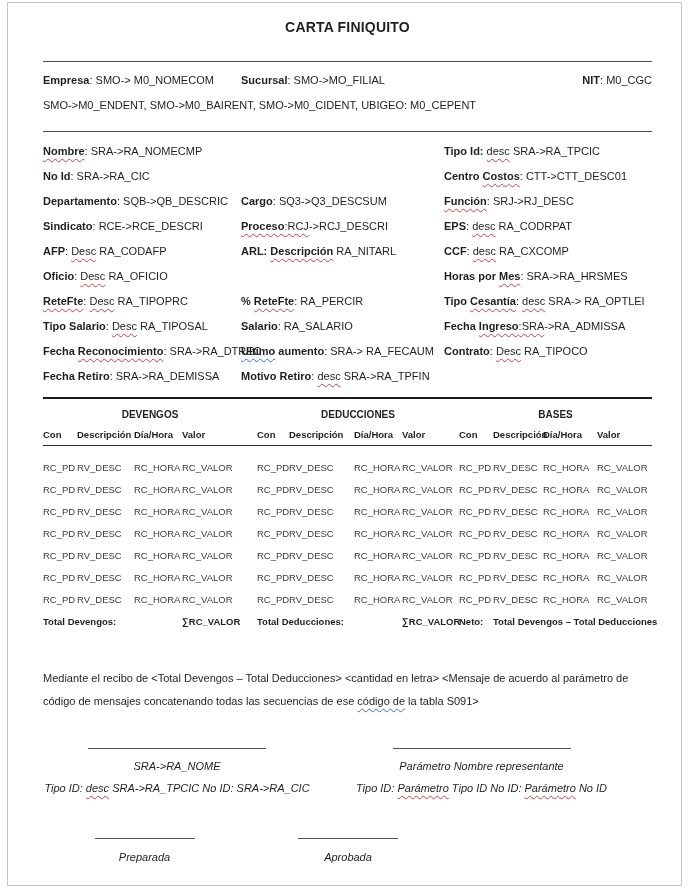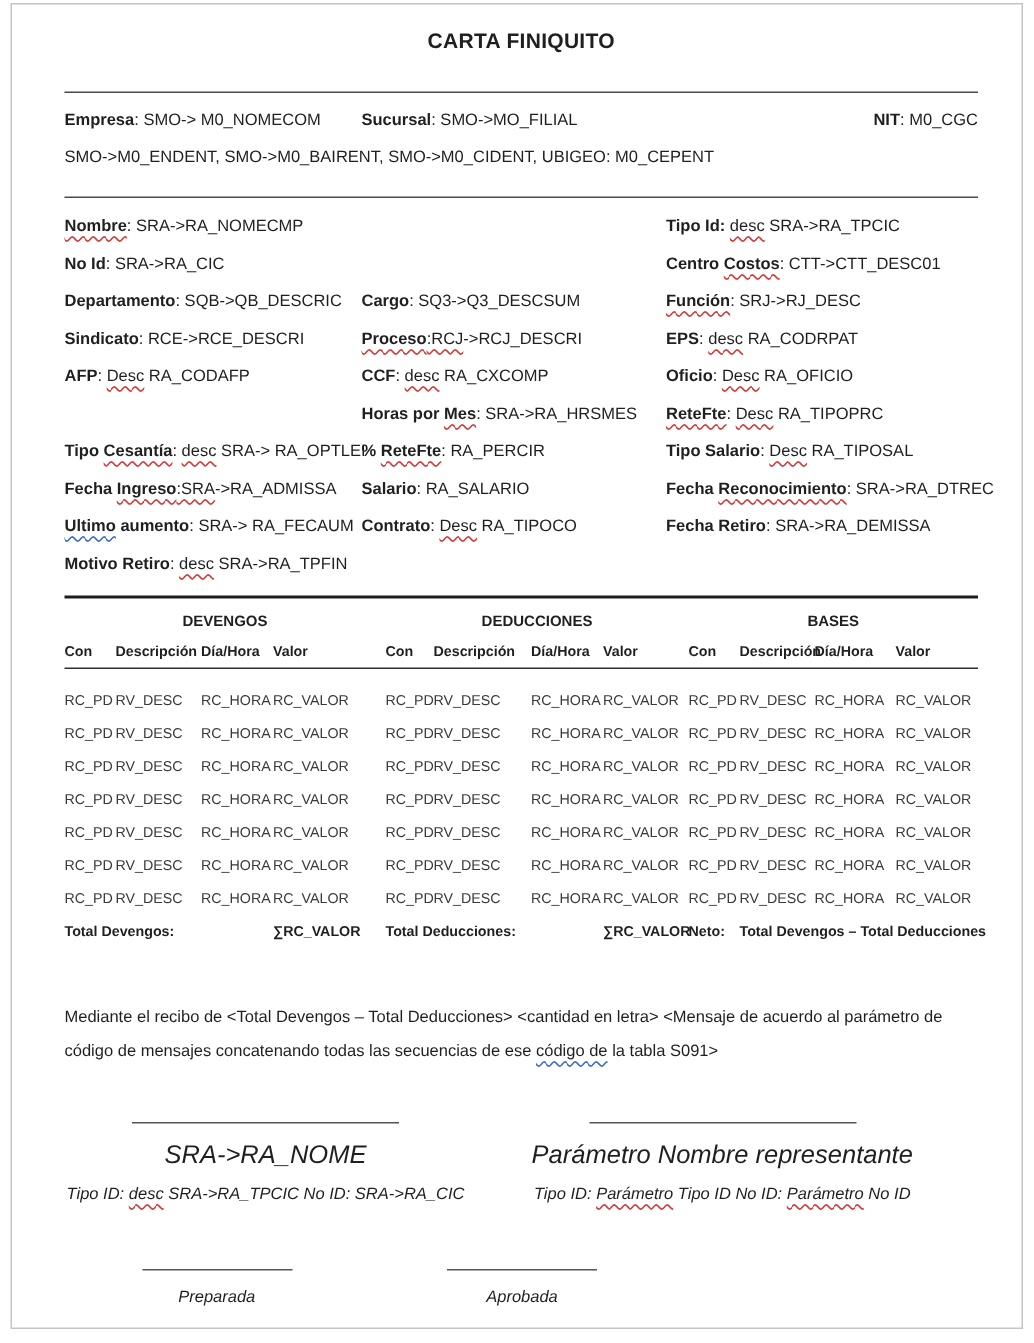--- a/index.html
+++ b/index.html
@@ -31,21 +31,21 @@
   .t-cols{margin-top:9px;font-size:9.5px;font-weight:700;}
   .t-body{padding-top:11px;font-size:9.5px;color:#3a3a3a;}
   .t-body .t-grid{line-height:22px;}
   .t-totals{font-size:9.5px;font-weight:700;line-height:22px;white-space:nowrap;}
   .para{margin-top:34px;font-size:11px;line-height:23px;}
   .sigs{display:flex;margin-top:34px;}
   .sigs .sigcol{display:flex;flex-direction:column;align-items:center;}
   .sigs .sigcol.s1{width:268px;}
   .sigs .sigcol.s2{flex:1;}
   .sigline{width:178px;border-bottom:1.5px solid #555;height:1px;}
-  .signame{margin-top:11px;font-style:italic;font-size:17px;}
+  .signame{margin-top:11px;font-style:italic;font-size:11px;}
   .sigid{margin-top:10px;font-style:italic;font-size:11px;white-space:nowrap;}
   .approvals{display:flex;margin-top:43px;align-items:flex-end;}
   .approvals .appcol{display:flex;flex-direction:column;align-items:center;}
   .approvals .appcol.a1{width:203px;}
   .approvals .appcol.a2{width:203px;}
   .approvals .appcol.a3{width:204px;}
   .appline{width:100px;border-bottom:1.5px solid #555;height:1px;}
   .applabel{margin-top:12px;font-style:italic;font-size:11px;}
 </style>
 </head>
@@ -73,30 +73,31 @@
       <div class="cell"><span class="b ">No Id</span><span>: SRA-&gt;RA_CIC</span></div>
       <div class="cell"></div>
       <div class="cell"><span class="b ">Centro </span><span class="b sq-red">Costos</span><span>: CTT-&gt;CTT_DESC01</span></div>
       <div class="cell"><span class="b ">Departamento</span><span>: SQB-&gt;QB_DESCRIC</span></div>
       <div class="cell"><span class="b ">Cargo</span><span>: SQ3-&gt;Q3_DESCSUM</span></div>
       <div class="cell"><span class="b sq-red">Función</span><span>: SRJ-&gt;RJ_DESC</span></div>
       <div class="cell"><span class="b ">Sindicato</span><span>: RCE-&gt;RCE_DESCRI</span></div>
       <div class="cell"><span class="b sq-red">Proceso</span><span class="sq-red">:RCJ</span><span>-&gt;RCJ_DESCRI</span></div>
       <div class="cell"><span class="b ">EPS</span><span>: </span><span class="sq-red">desc</span><span> RA_CODRPAT</span></div>
       <div class="cell"><span class="b ">AFP</span><span>: </span><span class="sq-red">Desc</span><span> RA_CODAFP</span></div>
+      <div class="cell"><span class="b ">ARL: </span><span class="b sq-red">Descripción</span><span> RA_NITARL</span></div>
       <div class="cell"><span class="b ">CCF</span><span>: </span><span class="sq-red">desc</span><span> RA_CXCOMP</span></div>
       <div class="cell"><span class="b ">Oficio</span><span>: </span><span class="sq-red">Desc</span><span> RA_OFICIO</span></div>
       <div class="cell"></div>
       <div class="cell"><span class="b ">Horas por </span><span class="b sq-red">Mes</span><span>: SRA-&gt;RA_HRSMES</span></div>
       <div class="cell"><span class="b sq-red">ReteFte</span><span>: </span><span class="sq-red">Desc</span><span> RA_TIPOPRC</span></div>
+      <div class="cell"><span class="b ">% </span><span class="b sq-red">ReteFte</span><span>: RA_PERCIR</span></div>
       <div class="cell"><span class="b ">Tipo </span><span class="b sq-red">Cesantía</span><span>: </span><span class="sq-red">desc</span><span> SRA-&gt; RA_OPTLEI</span></div>
-      <div class="cell"><span class="b ">% </span><span class="b sq-red">ReteFte</span><span>: RA_PERCIR</span></div>
       <div class="cell"><span class="b ">Tipo Salario</span><span>: </span><span class="sq-red">Desc</span><span> RA_TIPOSAL</span></div>
+      <div class="cell"><span class="b ">Salario</span><span>: RA_SALARIO</span></div>
       <div class="cell"><span class="b ">Fecha </span><span class="b sq-red">Ingreso</span><span class="sq-red">:SRA</span><span>-&gt;RA_ADMISSA</span></div>
-      <div class="cell"><span class="b ">Salario</span><span>: RA_SALARIO</span></div>
       <div class="cell"><span class="b ">Fecha </span><span class="b sq-red">Reconocimiento</span><span>: SRA-&gt;RA_DTREC</span></div>
       <div class="cell"><span class="b sq-blue">Ultimo</span><span class="b "> aumento</span><span>: SRA-&gt; RA_FECAUM</span></div>
       <div class="cell"><span class="b ">Contrato</span><span>: </span><span class="sq-red">Desc</span><span> RA_TIPOCO</span></div>
       <div class="cell"><span class="b ">Fecha Retiro</span><span>: SRA-&gt;RA_DEMISSA</span></div>
       <div class="cell"><span class="b ">Motivo Retiro</span><span>: </span><span class="sq-red">desc</span><span> SRA-&gt;RA_TPFIN</span></div>
     </div>
 
   <div class="rule thick"></div>
 
   <div class="tbl">

